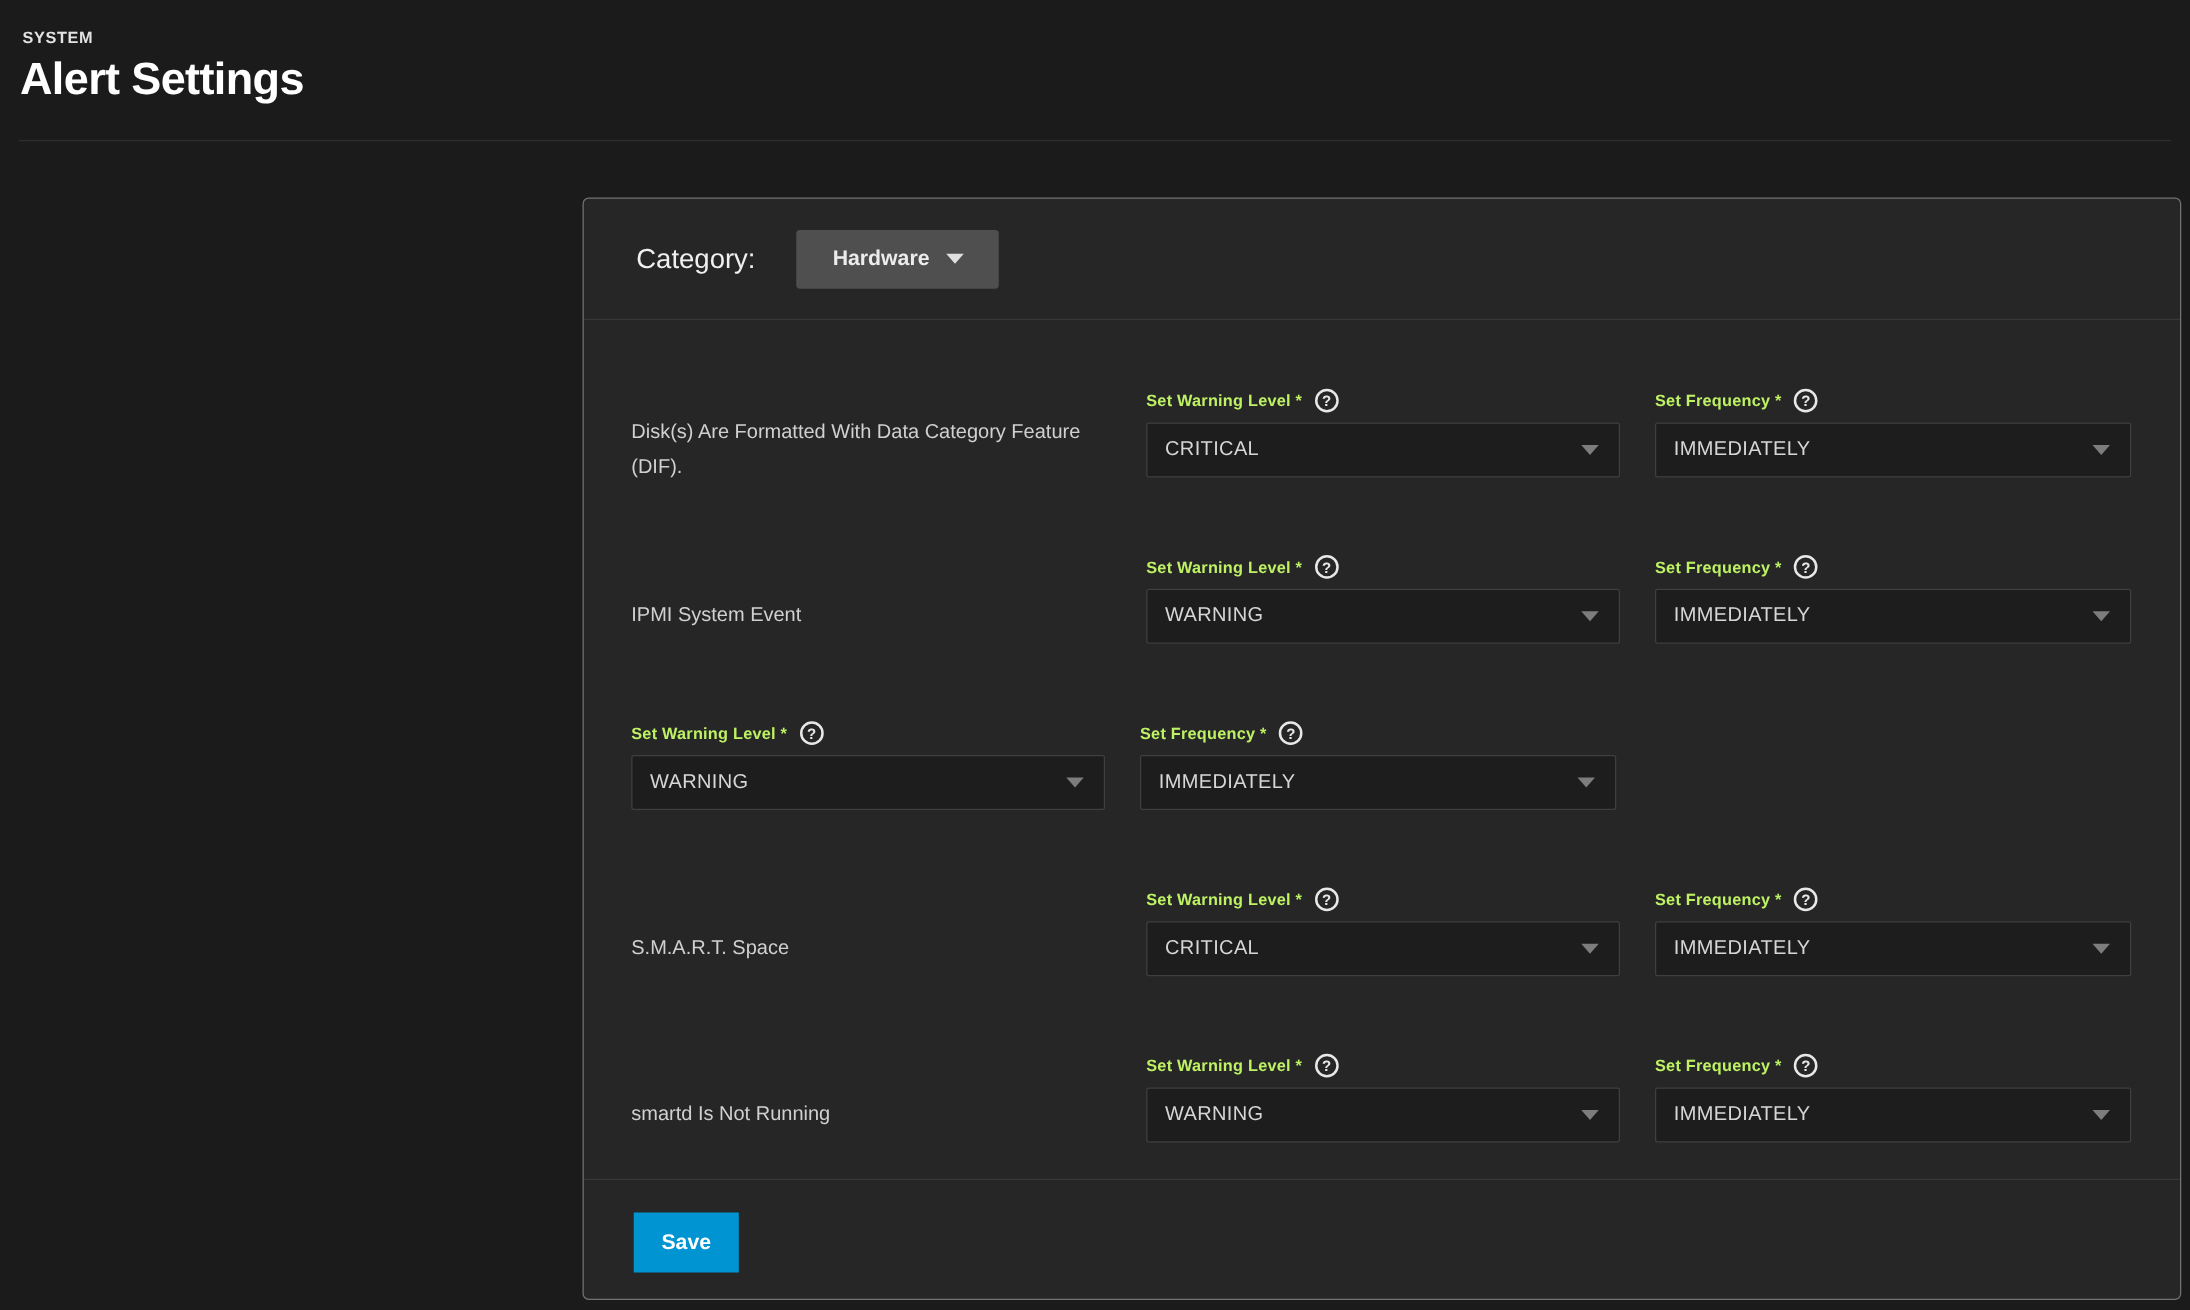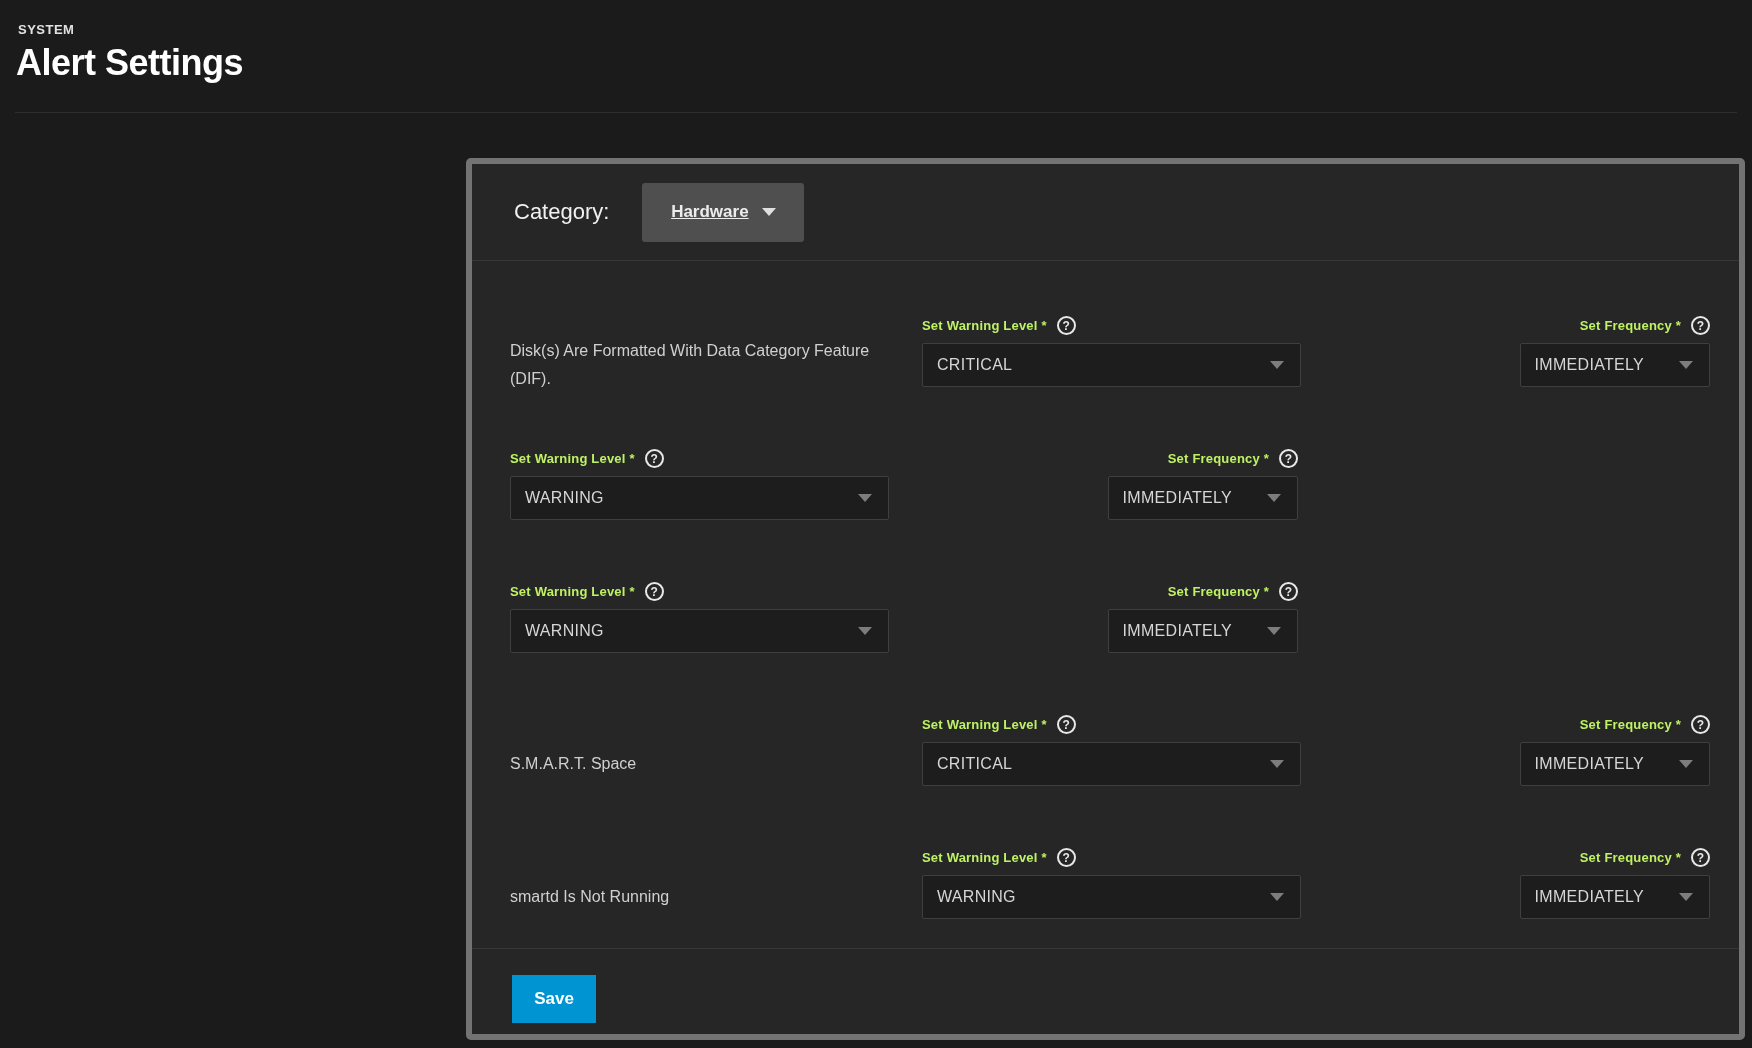--- a/index.html
+++ b/index.html
@@ -22,38 +22,37 @@
   .top-divider {
     position: absolute; left: 15px; right: 15px; top: 112px;
     height: 1px; background: #2e2e2e;
   }
 
   
   .card {
     position: absolute; left: 466px; top: 158px;
     width: 1279px; height: 882px;
     background: #262626;
-    border: 6px solid #737373;
+    border: 1px solid #737373;
     border-radius: 5px;
   }
   .card-header {
     height: 97px;
     display: flex; align-items: center;
     padding-left: 42px;
     border-bottom: 1px solid rgba(255,255,255,0.08);
   }
   .cat-label { font-size: 22px; font-weight: 500; color: #f0f0f0; }
   .cat-btn {
     margin-left: 33px;
-    width: 162px; height: 59px;
+    width: 162px; height: 47px;
     background: #4f4f4f; border: none; border-radius: 3px;
     color: #ececec; font-family: inherit; font-size: 17px; font-weight: 700;
     display: flex; align-items: center; justify-content: center; gap: 13px;
     cursor: pointer;
-    text-decoration: underline;
   }
   .caret-down {
     width: 0; height: 0; display: inline-block;
     border-left: 7px solid transparent;
     border-right: 7px solid transparent;
     border-top: 8px solid #e0e0e0;
   }
 
   
   .card-body { padding-left: 38px; }
@@ -63,21 +62,21 @@
   .alert-name {
     width: 392px; margin-right: 20px;
     align-self: flex-end; height: 44px;
     display: flex; align-items: center;
     font-size: 16px; line-height: 28px; color: #d0d0d0;
     overflow: visible;
   }
   .alert-name > span { display: block; }
 
   .field { width: 379px; margin-right: 28px; display: flex; flex-direction: column; }
-  .field.freq { width: 381px; margin-right: 0; align-items: flex-end; }
+  .field.freq { width: 381px; margin-right: 0; }
 
   .field-label-row { height: 17px; margin-bottom: 9px; display: flex; align-items: center; }
   .field-label { font-size: 13px; font-weight: 700; color: #bef264; letter-spacing: .2px; }
   .help-icon {
     margin-left: 10px;
     width: 19px; height: 19px; border: 2px solid #e8e8e8; border-radius: 50%;
     display: inline-flex; align-items: center; justify-content: center;
     font-size: 12px; font-weight: 700; color: #e8e8e8;
     cursor: pointer; flex: none;
   }
@@ -159,20 +158,23 @@
         <span class="help-icon">?</span>
       </div>
       <div class="select">
         <span class="select-value">IMMEDIATELY</span>
         <span class="select-caret"></span>
       </div>
     </div>
   </div>
 
   <div class="alert-row">
+    <div class="alert-name">
+      <span>IPMI System Event</span>
+    </div>
 
     <div class="field">
       <div class="field-label-row">
         <span class="field-label">Set Warning Level *</span>
         <span class="help-icon">?</span>
       </div>
       <div class="select">
         <span class="select-value">WARNING</span>
         <span class="select-caret"></span>
       </div>

